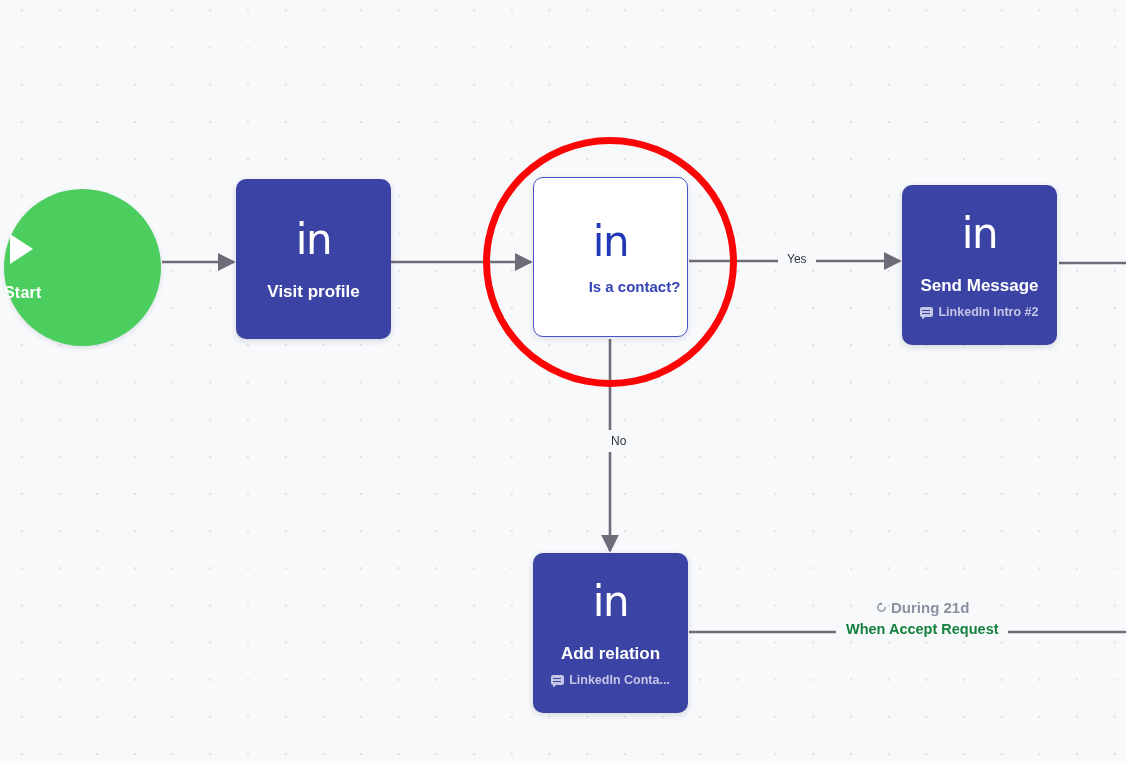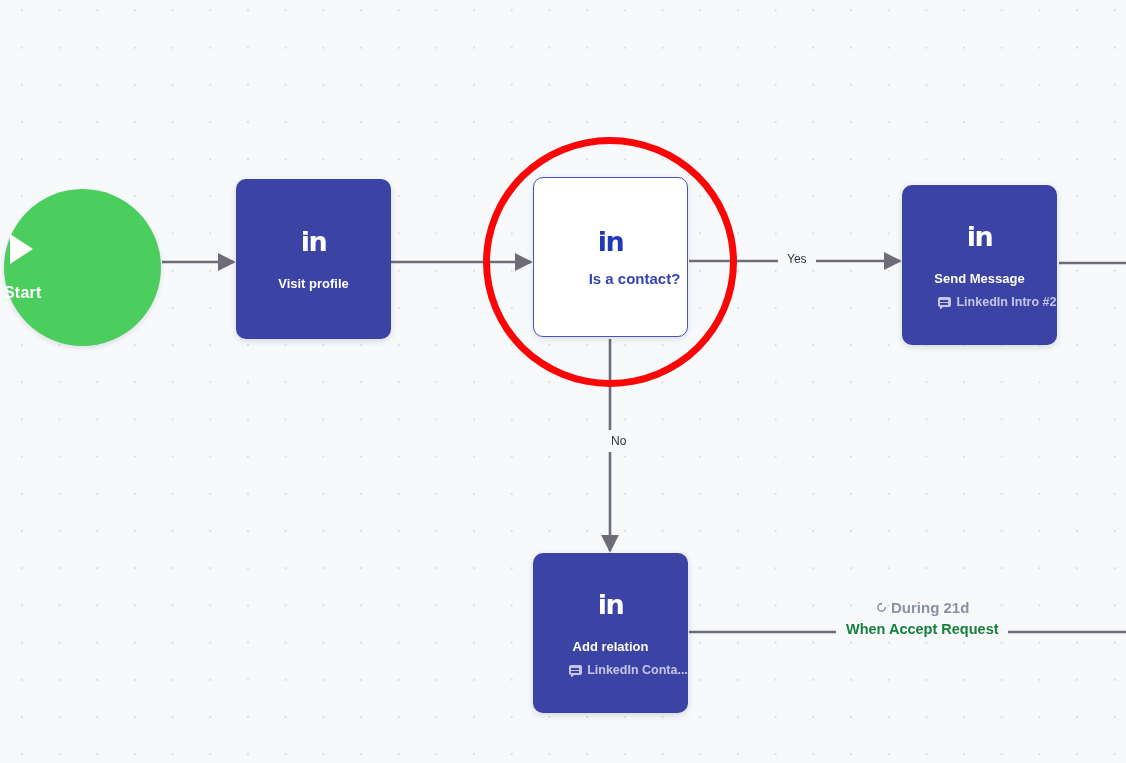--- a/index.html
+++ b/index.html
@@ -79,49 +79,48 @@
     justify-content: center;
     box-shadow: 0 2px 6px rgba(35,45,80,.17);
     padding-top: 2px;
   }
   .action-node.decision {
     background: #ffffff;
     border: 1.6px solid #4753c4;
     box-shadow: 0 2px 6px rgba(35,45,80,.12);
   }
   .li-logo {
-    font-size: 27px;
-    font-weight: bold;
+    font-size: 42px;
+    font-weight: normal;
     line-height: 1;
     color: #ffffff;
     letter-spacing: -1.5px;
     margin-bottom: 22px;
     font-family: "DejaVu Sans", sans-serif;
   }
   .decision .li-logo { color: #2138b8; margin-bottom: 16px; }
   .node-title {
     color: #ffffff;
-    font-size: 13px;
+    font-size: 17px;
     font-weight: bold;
     text-align: center;
     line-height: 1.1;
   }
   .decision .node-title { color: #3544b6; font-weight: bold; font-size: 15px; margin-left: 48px; }
   .node-sub {
     display: flex;
     align-items: center;
     gap: 5px;
     margin-top: 9px;
     color: #c3c6e6;
     font-size: 12.5px;
     font-weight: bold;
     max-width: 142px;
     white-space: nowrap;
     overflow: hidden;
-    padding-left: 36px;
   }
   .msg-icon {
     position: relative;
     width: 13px;
     height: 10px;
     background: #c3c6e6;
     border-radius: 2px;
     flex: 0 0 auto;
   }
   .msg-icon::after {

